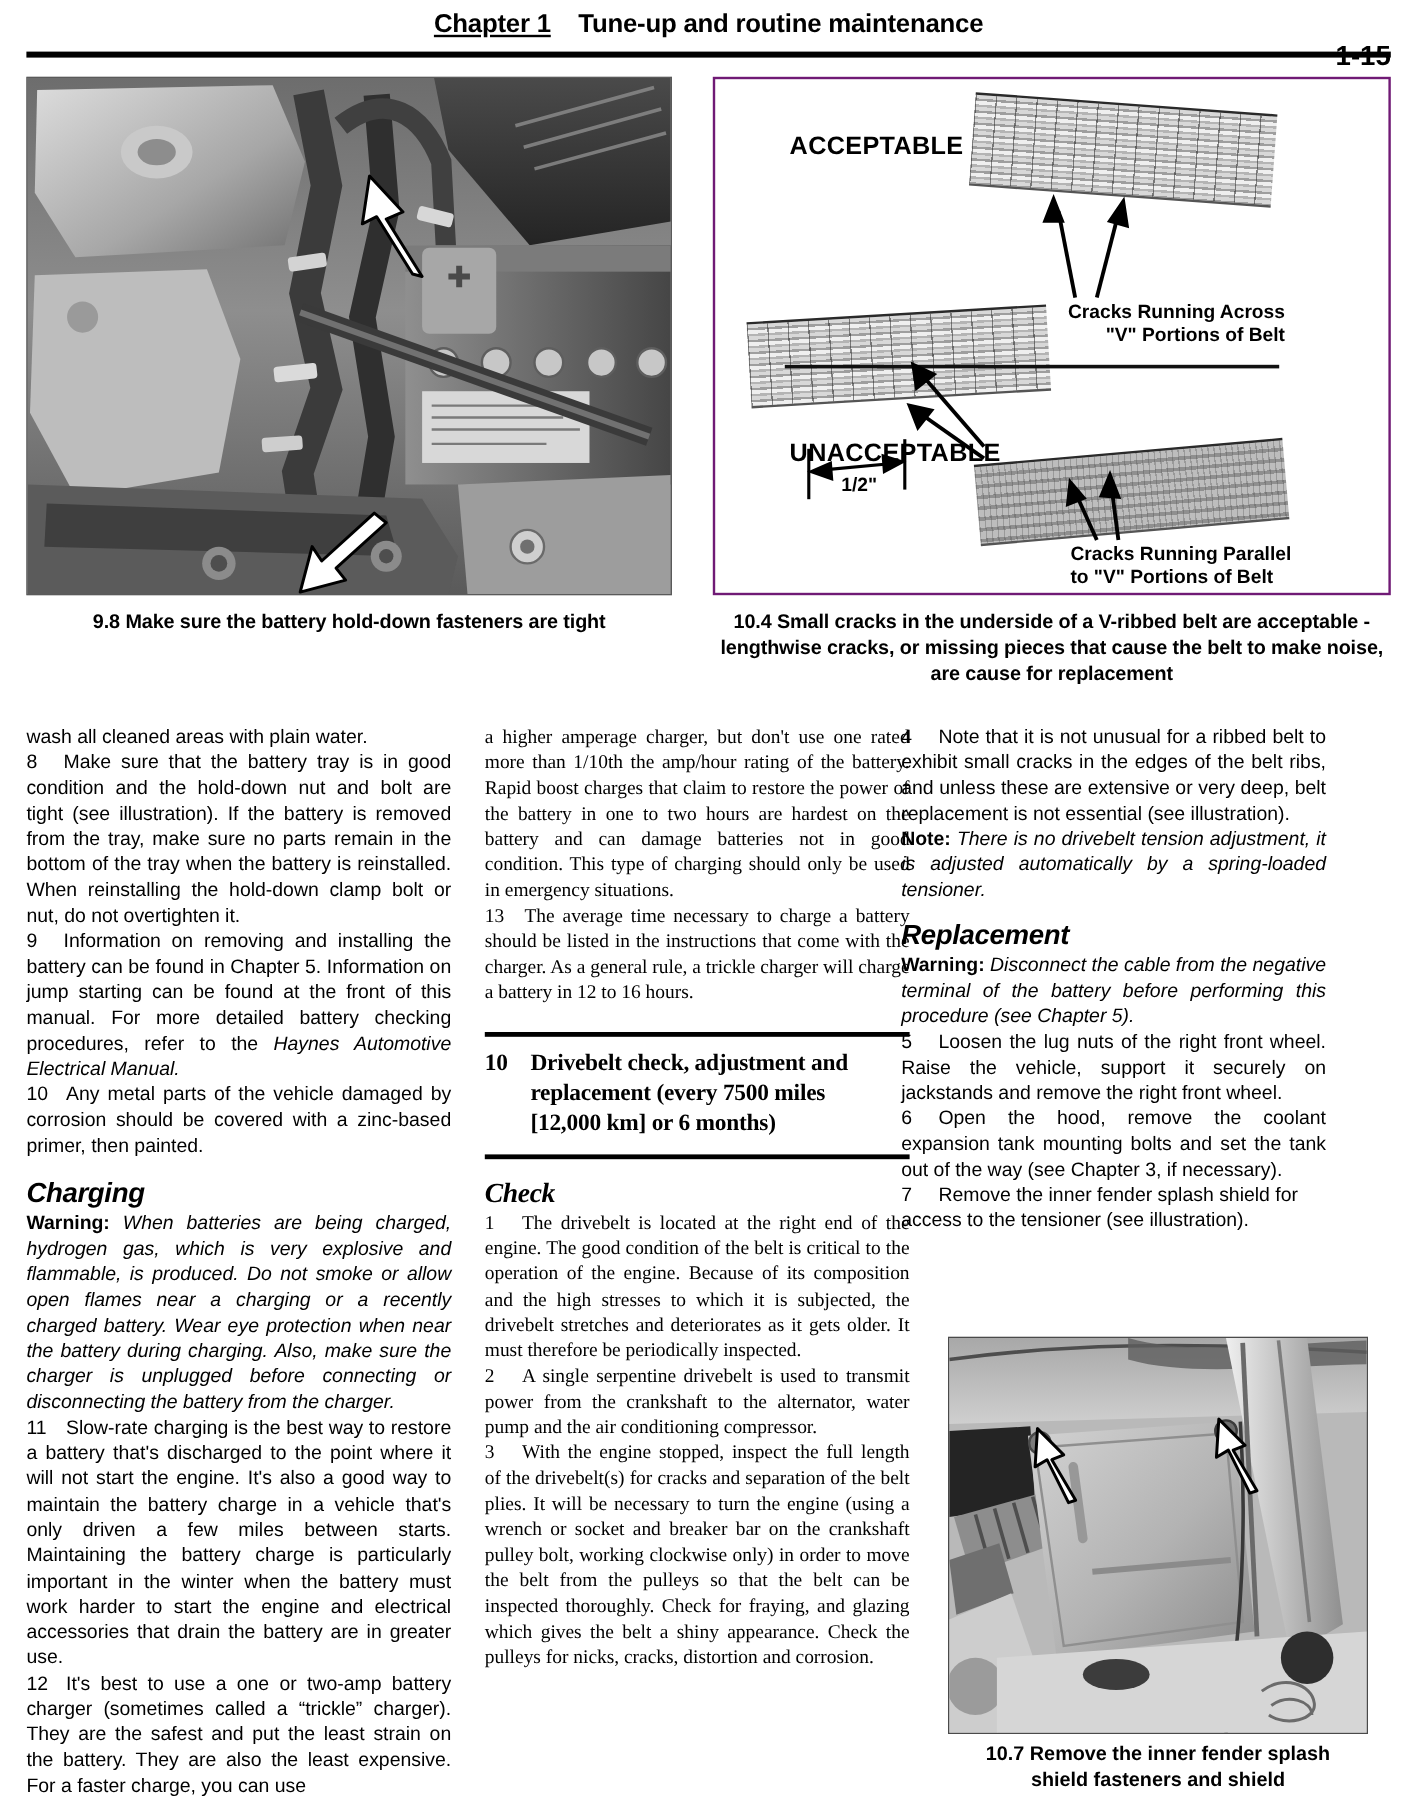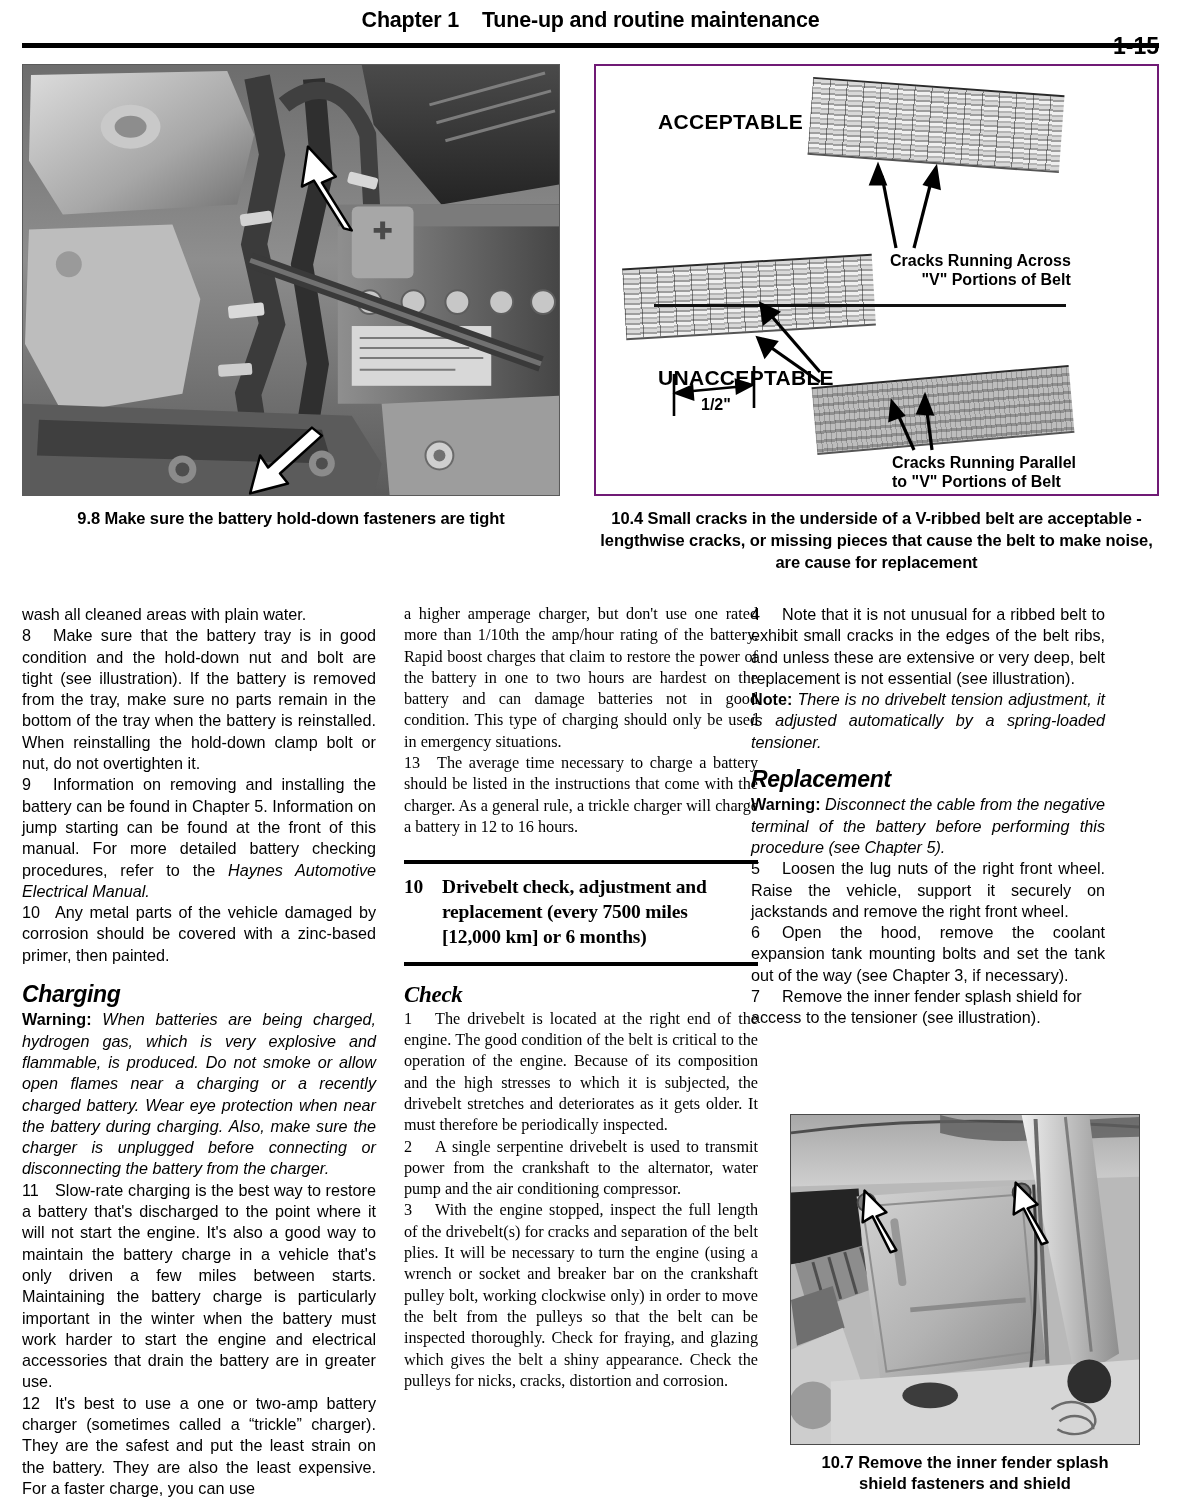--- a/index.html
+++ b/index.html
@@ -20,21 +20,21 @@
     left: 22px; top: 8px; width: 1137px; height: 38px;
   }
   #header-title {
     position: absolute;
     left: 0; right: 0; top: 0;
     text-align: center;
     font-size: 21.5px;
     font-weight: bold;
     letter-spacing: -0.2px;
   }
-  #header-chapter { margin-right: 23px; }
+  #header-chapter { margin-right: 23px; text-decoration: underline; }
   #page-number {
     position: absolute;
     right: 0; top: 0;
     font-size: 23px;
     font-weight: bold;
     margin-top: 25px;
   }
   #header-rule {
     position: absolute;
     left: 22px; top: 43px;

